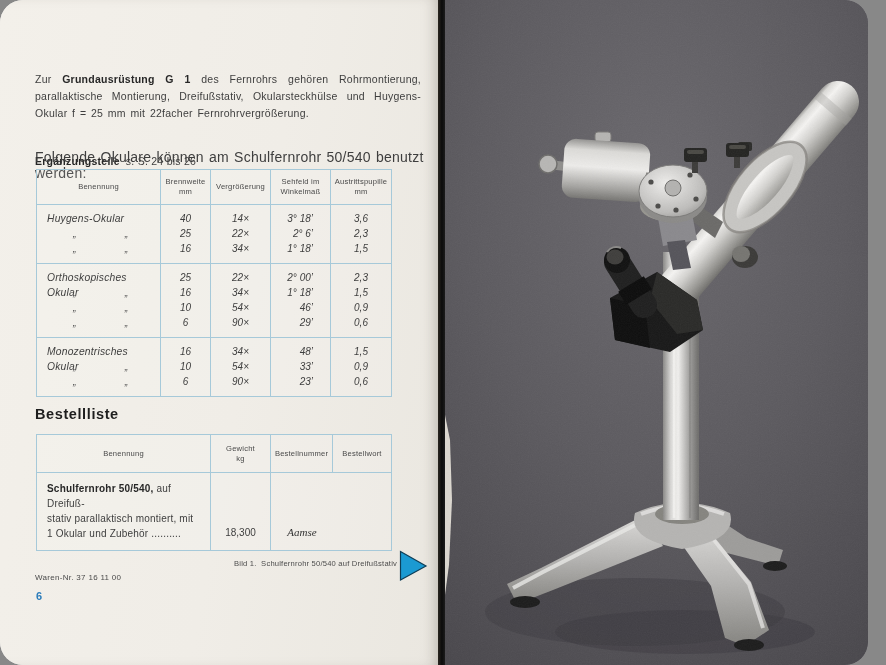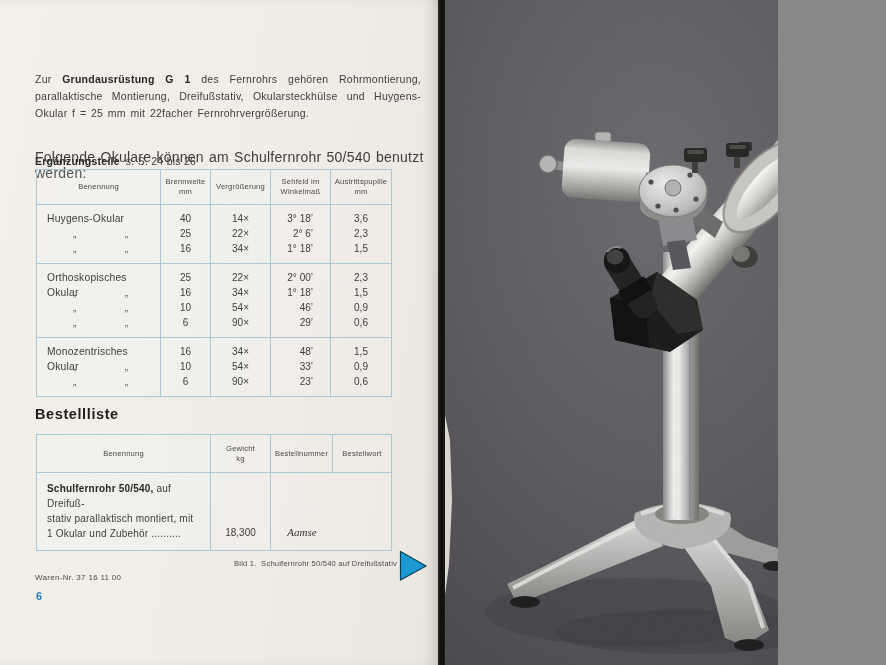--- a/index.html
+++ b/index.html
@@ -1,19 +1,20 @@
 <!DOCTYPE html>
 <html><head>
 <meta charset="utf-8">
 <style>
   html,body{margin:0;padding:0;background:#888;}
   .spread{
-    position:relative;width:778px;height:665px;overflow:hidden;
+    position:relative;width:868px;height:665px;overflow:hidden;
     font-family:"Liberation Sans","DejaVu Sans",sans-serif;
     background:#e5e5e5;
+    border-radius:23px;
   }
   
   .page-left{
     position:absolute;left:0;top:0;width:440px;height:665px;
     background:linear-gradient(100deg,#f3f0ea 0%,#f0ede7 55%,#eae7e0 100%);
     box-shadow:inset -12px 0 16px -10px rgba(60,50,40,.35);
     color:#3b3b3b;
   }
   .intro{position:absolute;left:35px;top:60px;width:386px;
     font-size:10.5px;line-height:17px;letter-spacing:.25px;word-spacing:1.5px;
@@ -28,21 +29,21 @@
       border:1.5px solid #a6c9d9;box-sizing:border-box;background:rgba(255,255,255,.12);}
   .t1-head,.t1-group{display:grid;grid-template-columns:124px 50px 60px 60px 1fr;}
   .t1-head{border-bottom:1.5px solid #a6c9d9;height:34px;}
   .t1-head > div{border-right:1.5px solid #a6c9d9;display:flex;align-items:center;justify-content:center;
       text-align:center;font-size:7.6px;line-height:1.3;letter-spacing:.2px;color:#4a4a4a;white-space:pre-line;}
   .t1-head > div:last-child{border-right:none;}
   .t1-group{border-top:1.5px solid #a6c9d9;}
   .t1-group.first{border-top:none;}
   .t1-col{border-right:1.5px solid #a6c9d9;padding:6px 0 7px 0;font-size:10px;color:#3e3e3e;}
   .t1-col:last-child{border-right:none;}
-  .t1-col > div{line-height:15px;height:15px;}
+  .t1-col > div{line-height:15px;height:15px;font-style:italic;}
   .t1-col.cc > div{text-align:center;}
   .t1-col.rr > div{text-align:right;padding-right:17px;box-sizing:border-box;}
   .t1-col.name .gname{padding-left:10px;font-size:10.3px;letter-spacing:.2px;}
   .t1-col.name .gditto{display:flex;justify-content:space-between;padding:0 32px 0 36px;color:#5a5a5a;font-size:10px;}
 
   
   .bl-title{position:absolute;left:35px;top:406px;font-size:14.5px;font-weight:bold;
       letter-spacing:.6px;color:#1e1e1e;}
   .t2{position:absolute;left:36px;top:434px;width:356px;
       border:1.5px solid #a6c9d9;box-sizing:border-box;background:rgba(255,255,255,.12);}

